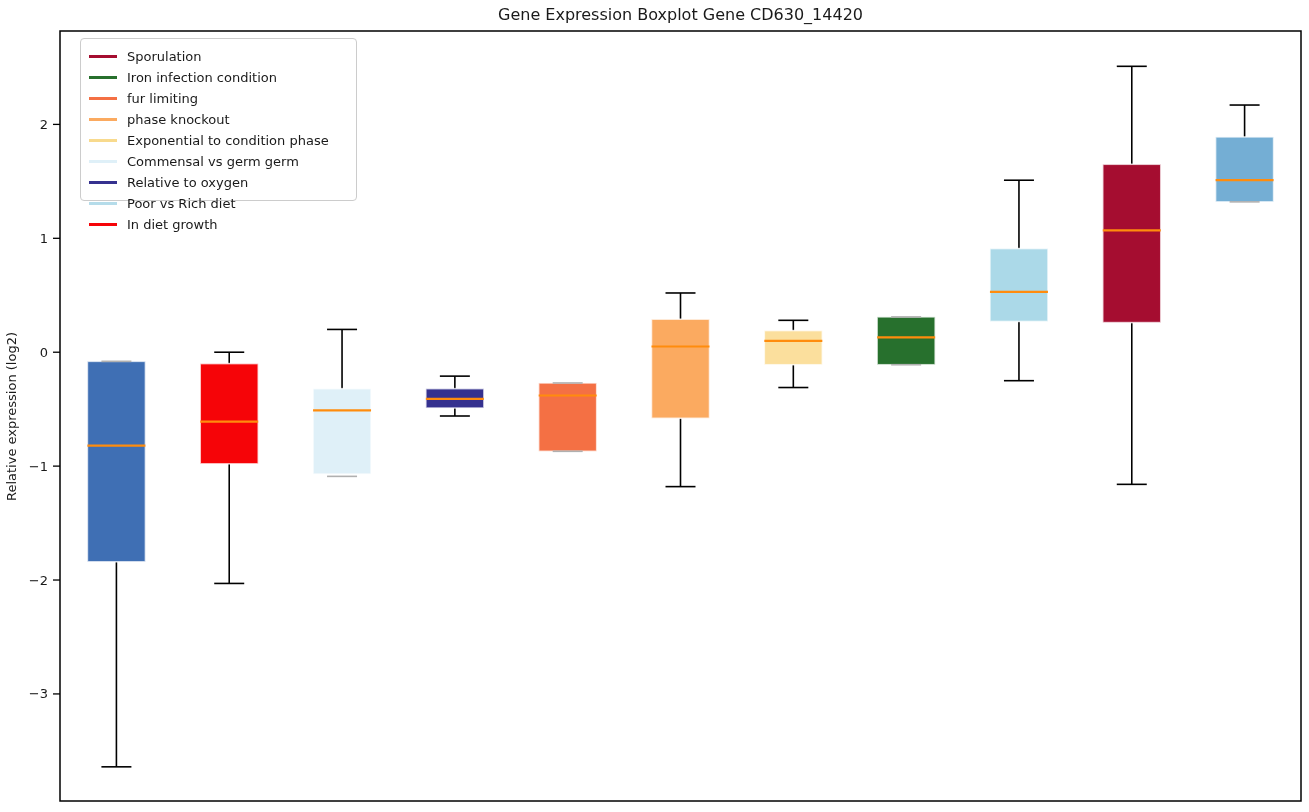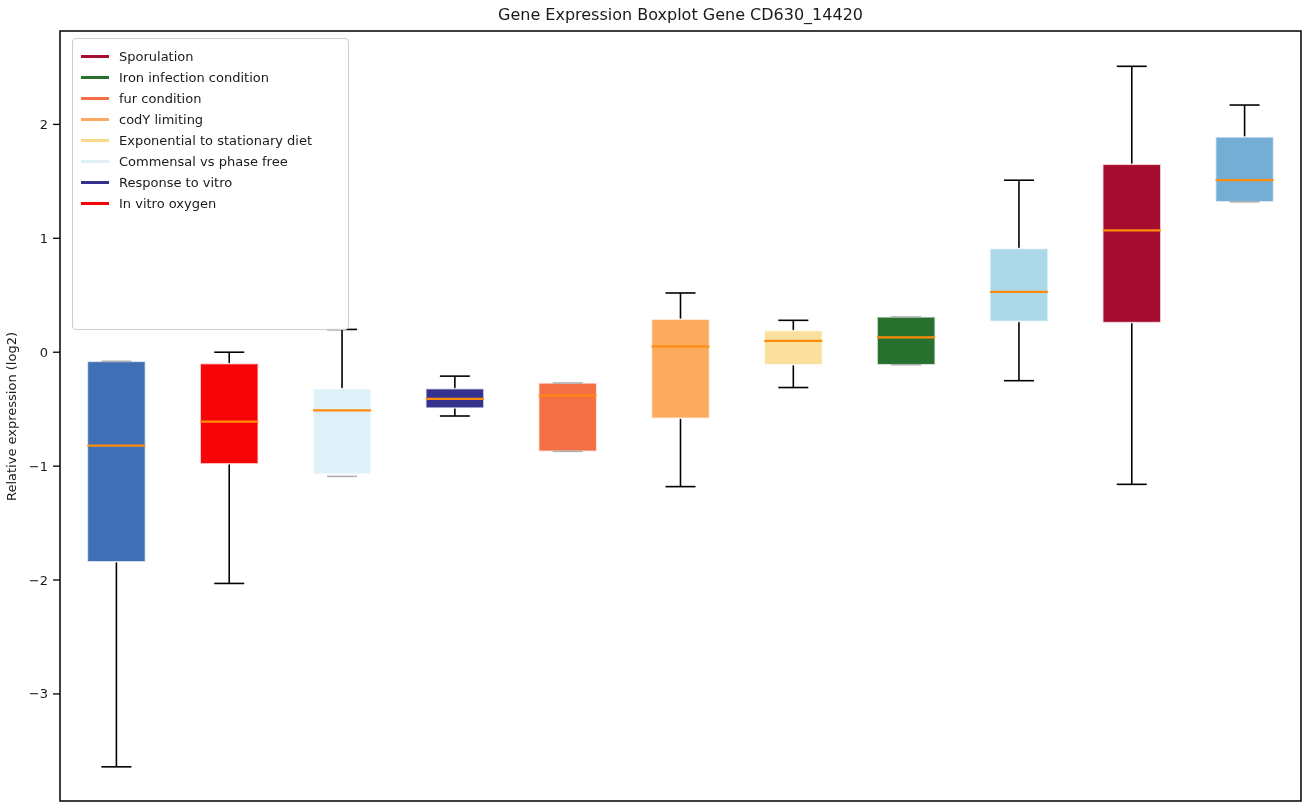--- a/index.html
+++ b/index.html
@@ -2,21 +2,21 @@
 <html><head>
 <meta charset="utf-8">
 <style>
   html,body{margin:0;padding:0;background:#fff;}
   #canvas{position:relative;width:1309px;height:812px;background:#ffffff;overflow:hidden;
           font-family:"DejaVu Sans", sans-serif;}
   #plot{position:absolute;left:0;top:0;}
   #title{position:absolute;left:0;top:5px;width:1361px;text-align:center;font-size:16px;color:#1a1a1a;}
   #ylabel{position:absolute;left:-104px;top:409px;width:230px;text-align:center;
           transform:rotate(-90deg);transform-origin:center;font-size:13px;color:#1a1a1a;}
-  #legend{position:absolute;left:72px;top:38px;width:277px;height:292px;background:rgba(255,255,255,.9);
+  #legend{position:absolute;left:80px;top:38px;width:277px;height:163px;background:rgba(255,255,255,.9);
           border:1px solid #cccccc;border-radius:4px;box-sizing:border-box;padding:7px 10px 6px 8px;}
   .legend-row{display:flex;align-items:center;height:21px;}
   .legend-swatch{display:inline-block;width:28px;height:3px;margin-right:10px;flex:0 0 auto;}
   .legend-label{font-size:13px;color:#1a1a1a;white-space:nowrap;}
 </style>
 </head>
 <body>
 
 <div id="canvas">
   <svg id="plot" width="1309" height="812">
@@ -121,36 +121,40 @@
       <div class="legend-row">
         <span class="legend-swatch" style="background: rgb(165, 13, 48);"></span>
         <span class="legend-label">Sporulation</span>
       </div>
       <div class="legend-row">
         <span class="legend-swatch" style="background: rgb(39, 112, 45);"></span>
         <span class="legend-label">Iron infection condition</span>
       </div>
       <div class="legend-row">
         <span class="legend-swatch" style="background: rgb(244, 112, 68);"></span>
-        <span class="legend-label">fur condition</span>
+        <span class="legend-label">fur limiting</span>
       </div>
       <div class="legend-row">
         <span class="legend-swatch" style="background: rgb(251, 170, 96);"></span>
-        <span class="legend-label">codY limiting</span>
+        <span class="legend-label">phase knockout</span>
       </div>
       <div class="legend-row">
         <span class="legend-swatch" style="background: rgb(248, 218, 141);"></span>
-        <span class="legend-label">Exponential to stationary diet</span>
+        <span class="legend-label">Exponential to condition phase</span>
       </div>
       <div class="legend-row">
         <span class="legend-swatch" style="background: rgb(223, 240, 248);"></span>
-        <span class="legend-label">Commensal vs phase free</span>
+        <span class="legend-label">Commensal vs germ germ</span>
       </div>
       <div class="legend-row">
         <span class="legend-swatch" style="background: rgb(53, 49, 143);"></span>
-        <span class="legend-label">Response to vitro</span>
+        <span class="legend-label">Relative to oxygen</span>
+      </div>
+      <div class="legend-row">
+        <span class="legend-swatch" style="background: rgb(181, 220, 234);"></span>
+        <span class="legend-label">Poor vs Rich diet</span>
       </div>
       <div class="legend-row">
         <span class="legend-swatch" style="background: rgb(246, 4, 8);"></span>
-        <span class="legend-label">In vitro oxygen</span>
+        <span class="legend-label">In diet growth</span>
       </div>
     </div>
 </div>
 
 </body></html>

